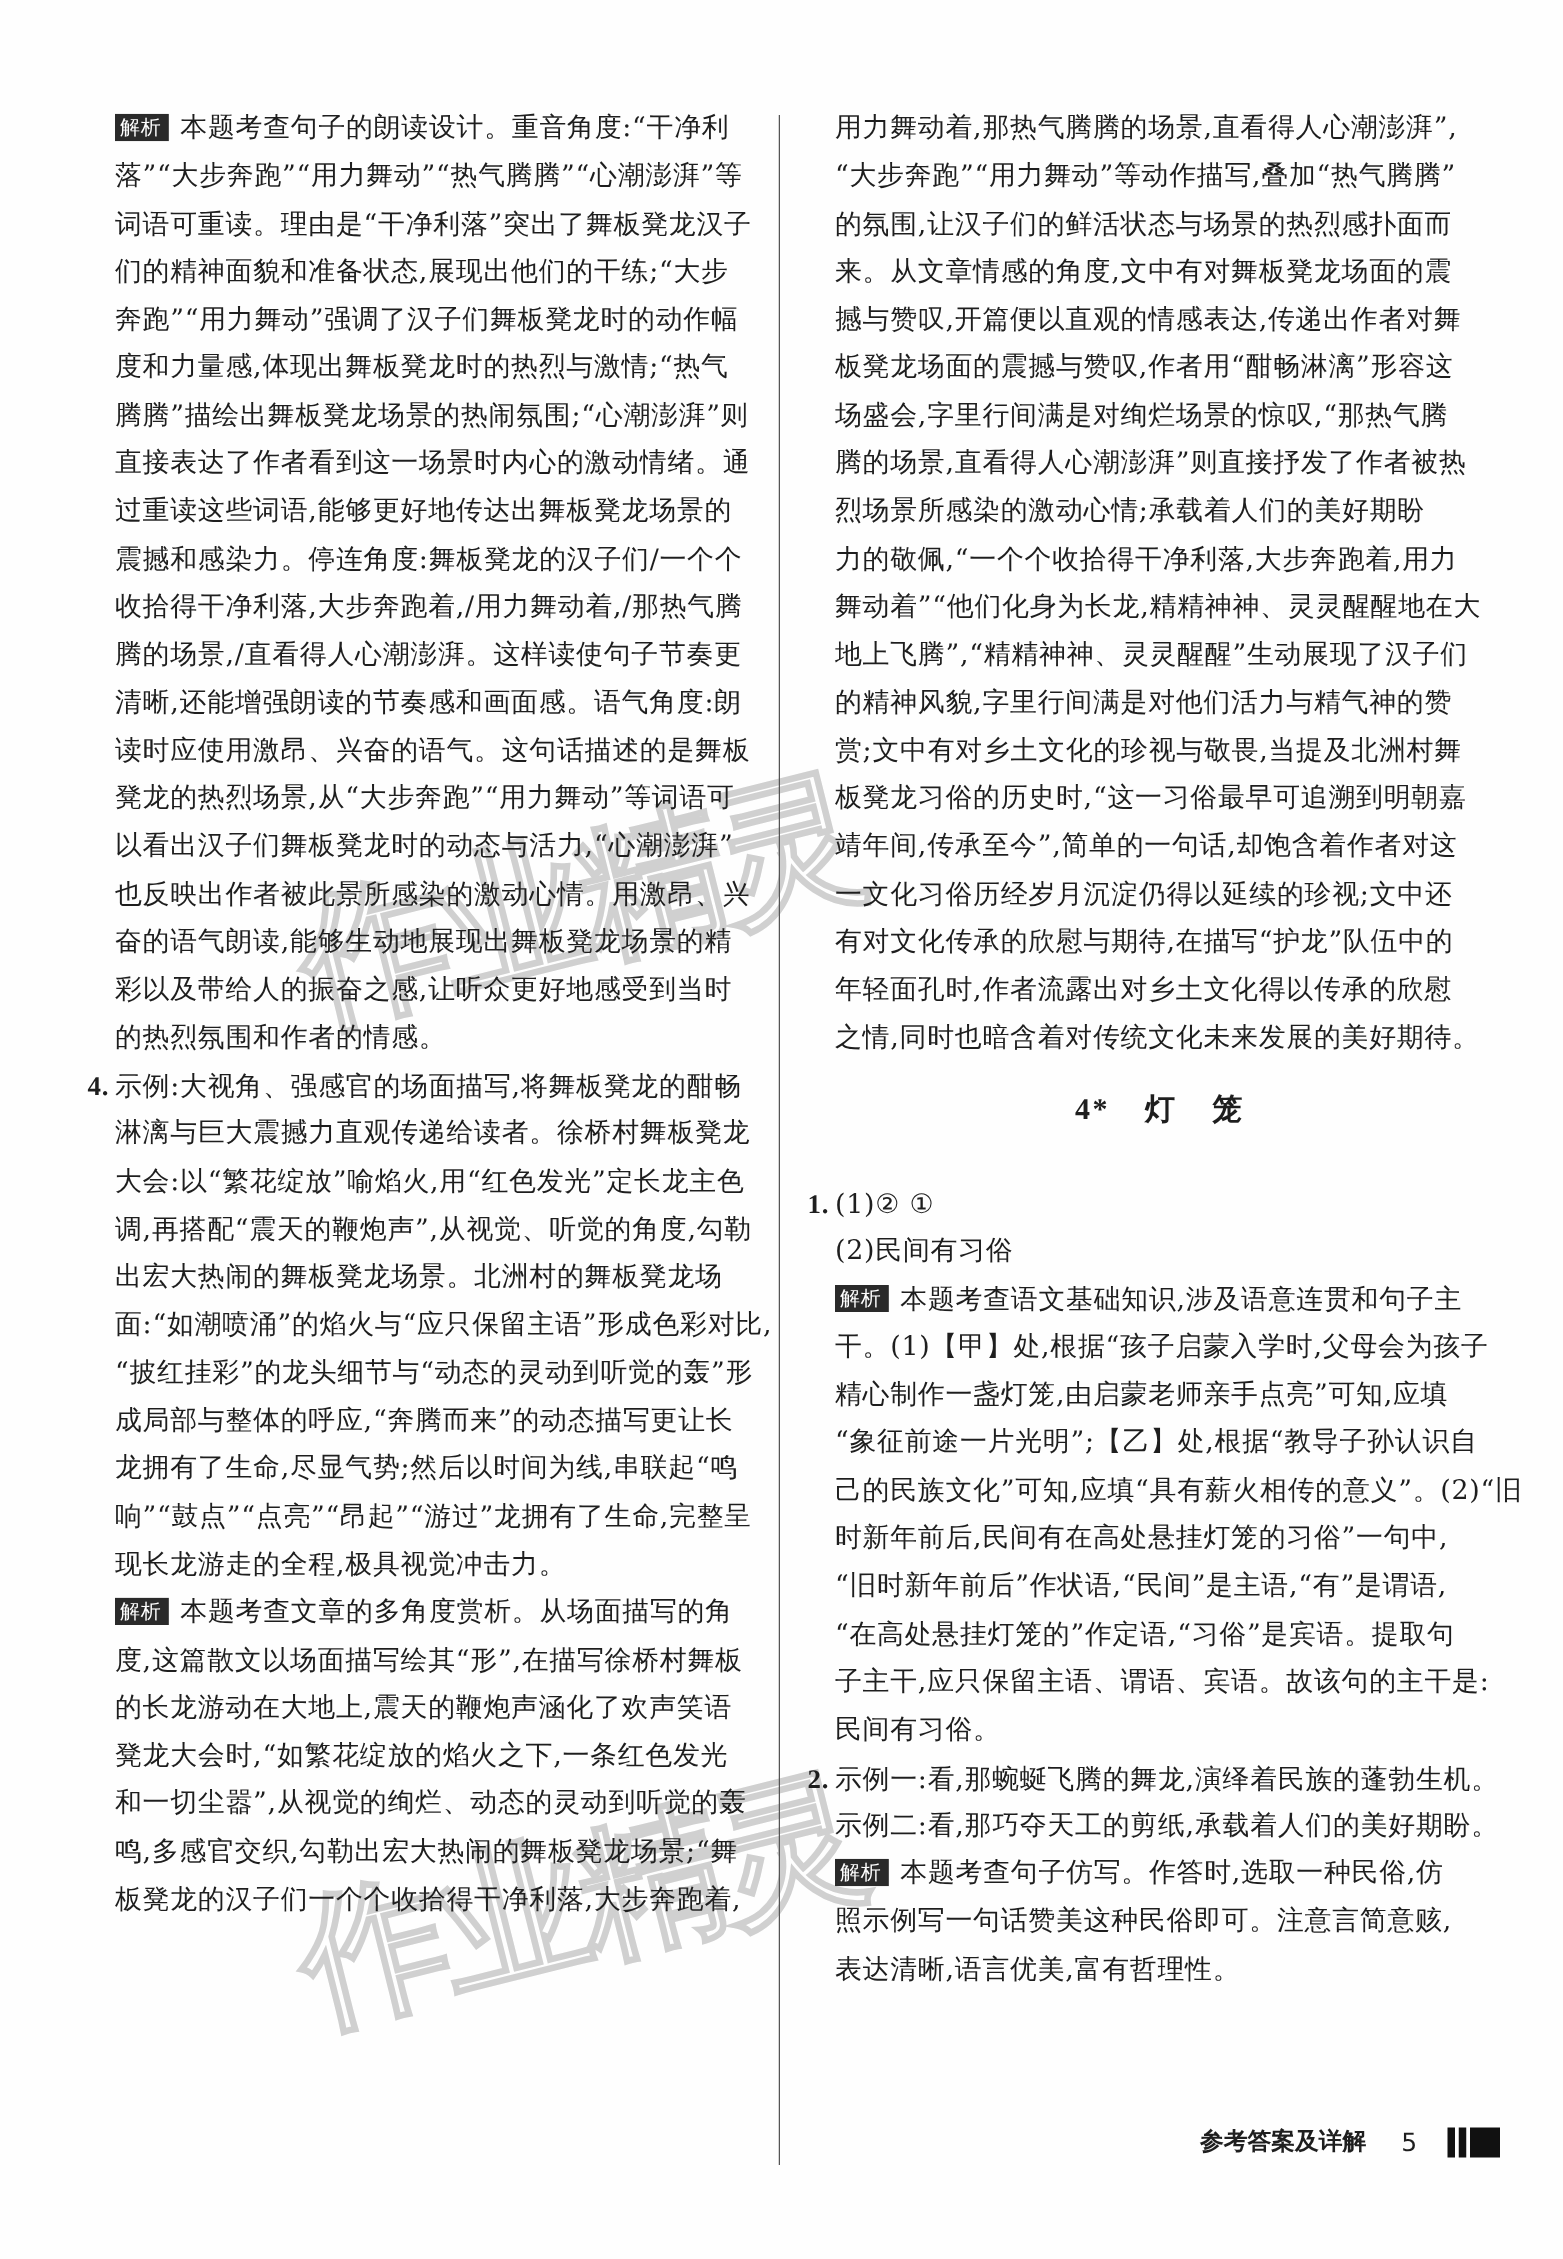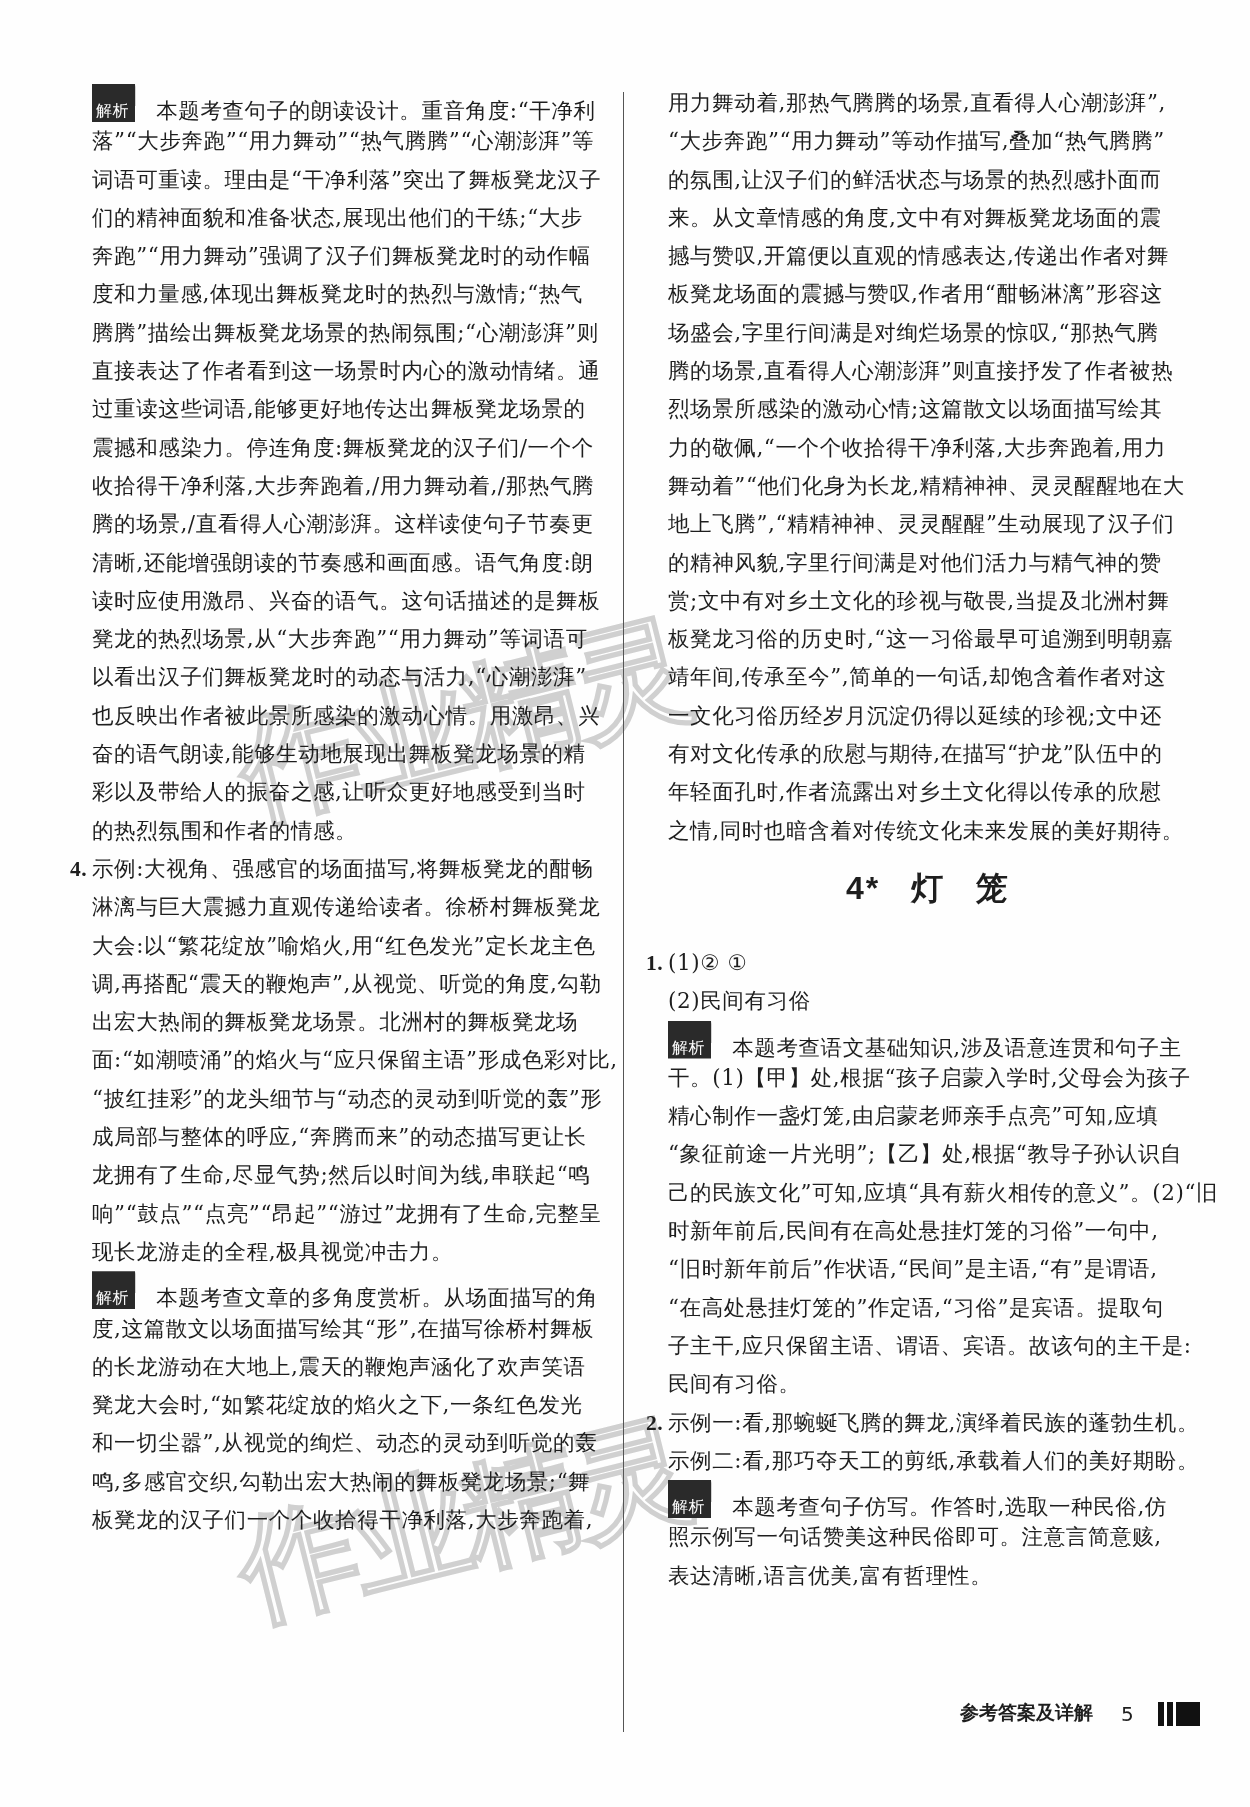--- a/index.html
+++ b/index.html
@@ -6,27 +6,27 @@
   body { width: 1250px; height: 1807px; position: relative; overflow: hidden;
          font-family: "DejaVu Serif", "Liberation Serif", serif; color: #1e1e1e; }
   .page { position: absolute; inset: 0; background: #fefefe; }
   .col { position: absolute; top: 84px; font-size: 21.5px; line-height: 38.3px; letter-spacing: 0.6px; }
   .col-left { left: 92px; width: 508px; }
   .col-right { left: 668px; width: 520px; }
   .divider { position: absolute; left: 623px; top: 92px; width: 1px; height: 1640px; background: #555; }
   .line { white-space: nowrap; height: 38.3px; display: block; }
   .qnum { font-weight: bold; font-family: "Liberation Serif", serif; margin-left: -22px; display: inline-block; width: 22px; }
   .badge { display: inline-block; background: #2a2a2a; color: #fff; font-family: "DejaVu Sans", sans-serif;
-           font-size: 16px; line-height: 22px; padding: 16px 6px 0 4px; margin-right: 13px; vertical-align: 2px;
+           font-size: 16px; line-height: 22px; padding: 0 6px 0 4px; margin-right: 1px; vertical-align: 2px;
            clip-path: polygon(0 0, 100% 0, 100% 0, 100% 100%, 0 100%); position: relative; }
   .badge::after { content: ""; position: absolute; right: -7px; top: 0; border-left: 7px solid #2a2a2a;
                   border-top: 22px solid transparent; }
   .badge-wrap { display: inline-block; position: relative; margin-right: 8px; }
-  .section-title { display: block; text-align: center; font-family: Liberation Sans, sans-serif; font-weight: bold;
-                   font-size: 32px; height: 76px; line-height: 76px; letter-spacing: 2px; word-spacing: 20px; }
+  .section-title { display: block; text-align: center; font-family: Liberation Serif, serif; font-weight: bold;
+                   font-size: 24px; height: 76px; line-height: 76px; letter-spacing: 2px; word-spacing: 20px; }
   .gap { display: block; height: 18px; }
   .footer { position: absolute; top: 1700px; left: 960px; font-family: "DejaVu Sans", sans-serif; font-weight: bold;
             font-size: 19px; display: flex; align-items: flex-end; }
   .footer .pn { margin-left: 28px; font-weight: normal; font-size: 20px; }
   .bars { display: flex; margin-left: 24px; gap: 3px; }
   .bar { background: #111; height: 24px; }
   .watermark { position: absolute; font-family: "DejaVu Sans", sans-serif; font-size: 120px; font-weight: bold;
                color: transparent; -webkit-text-stroke: 1.5px #c8c8c8; transform: rotate(-14deg); pointer-events: none;
                letter-spacing: -6px; opacity: 0.85; }
 </style>
@@ -98,21 +98,21 @@
   <div class="col col-right">
     <div>
       <span class="line">用力舞动着,那热气腾腾的场景,直看得人心潮澎湃”,</span>
       <span class="line">“大步奔跑”“用力舞动”等动作描写,叠加“热气腾腾”</span>
       <span class="line">的氛围,让汉子们的鲜活状态与场景的热烈感扑面而</span>
       <span class="line">来。从文章情感的角度,文中有对舞板凳龙场面的震</span>
       <span class="line">撼与赞叹,开篇便以直观的情感表达,传递出作者对舞</span>
       <span class="line">板凳龙场面的震撼与赞叹,作者用“酣畅淋漓”形容这</span>
       <span class="line">场盛会,字里行间满是对绚烂场景的惊叹,“那热气腾</span>
       <span class="line">腾的场景,直看得人心潮澎湃”则直接抒发了作者被热</span>
-      <span class="line">烈场景所感染的激动心情;这篇散文以场面描写绘其</span>
+      <span class="line">烈场景所感染的激动心情;承载着人们的美好期盼</span>
       <span class="line">力的敬佩,“一个个收拾得干净利落,大步奔跑着,用力</span>
       <span class="line">舞动着”“他们化身为长龙,精精神神、灵灵醒醒地在大</span>
       <span class="line">地上飞腾”,“精精神神、灵灵醒醒”生动展现了汉子们</span>
       <span class="line">的精神风貌,字里行间满是对他们活力与精气神的赞</span>
       <span class="line">赏;文中有对乡土文化的珍视与敬畏,当提及北洲村舞</span>
       <span class="line">板凳龙习俗的历史时,“这一习俗最早可追溯到明朝嘉</span>
       <span class="line">靖年间,传承至今”,简单的一句话,却饱含着作者对这</span>
       <span class="line">一文化习俗历经岁月沉淀仍得以延续的珍视;文中还</span>
       <span class="line">有对文化传承的欣慰与期待,在描写“护龙”队伍中的</span>
       <span class="line">年轻面孔时,作者流露出对乡土文化得以传承的欣慰</span>

